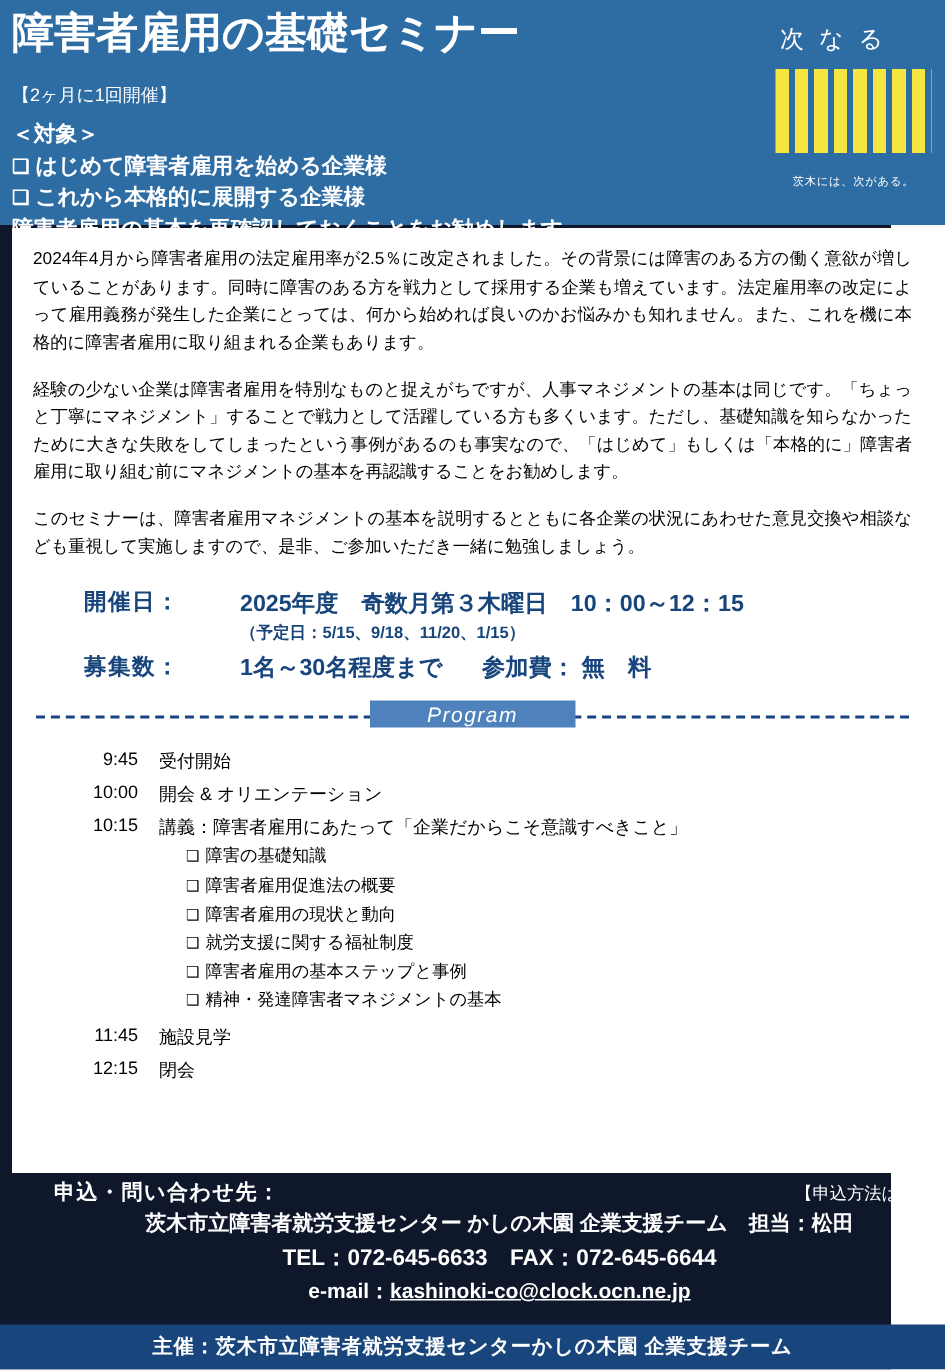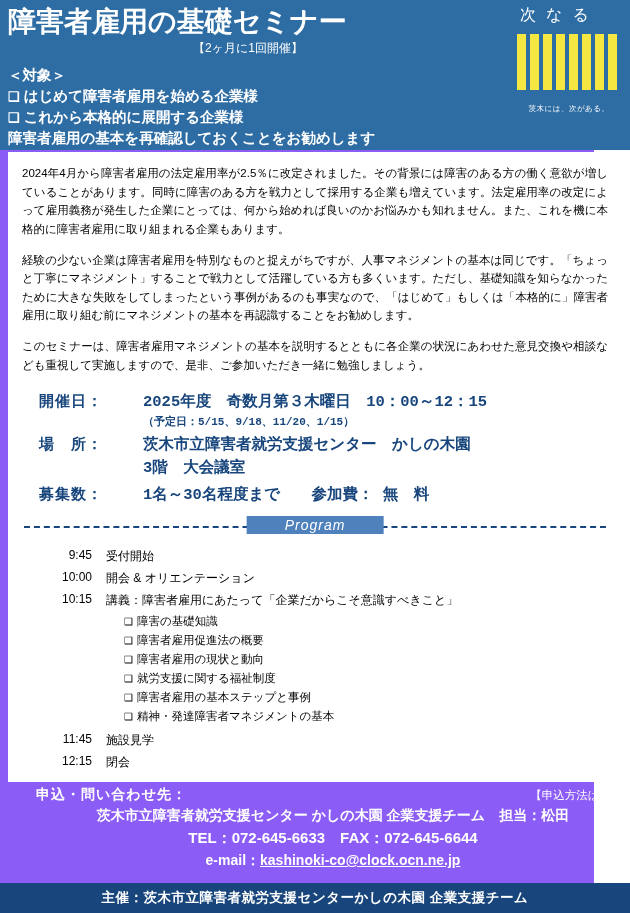--- a/index.html
+++ b/index.html
@@ -9,21 +9,21 @@
     height: 913px;
     background: #ffffff;
     font-family: "Liberation Sans", sans-serif;
     color: #000;
     overflow: hidden;
   }
   .page {
     position: relative;
     width: 594px;
     height: 913px;
-    background: #8b5cf6;
+    background: #0f172a;
   }
 
   
   .header {
     position: absolute;
     left: 0; top: 0;
     width: 630px; height: 150px;
     background: #2e6da4;
   }
   .hdr-left {
@@ -33,40 +33,40 @@
   }
   .main-title {
     font-size: 28px;
     font-weight: bold;
     color: #ffffff;
     letter-spacing: 0px;
     line-height: 1.15;
     white-space: nowrap;
   }
   .subtitle-line {
-    text-align: center;
+    text-align: left;
     width: 480px;
     color: #ffffff;
     font-size: 12px;
-    margin-top: 2px;
+    margin-top: 17px;
   }
   .target-block {
     margin-top: 8px;
     color: #ffffff;
     font-size: 14.5px;
     font-weight: bold;
     line-height: 1.45;
   }
   .target-block .lbl { font-size: 14.5px; }
   .check { font-size: 13px; }
 
   
   .hdr-right {
     position: absolute;
-    right: 6px; top: 4px;
+    right: 6px; top: 16px;
     width: 110px;
     text-align: center;
   }
   .logo-text {
     color: #ffffff;
     font-size: 16px;
     line-height: 1.35;
     letter-spacing: 3px;
     font-family: "Liberation Serif", serif;
     text-align: left;
@@ -100,23 +100,22 @@
     font-size: 11.5px;
     line-height: 1.62;
     color: #000;
     margin: 0 0 12px 0;
     text-align: justify;
   }
   .paras { padding: 12px 14px 0 14px; }
 
   
   .details {
-    padding: 6px 0 0 1px;
+    padding: 6px 0 0 18px;
     color: #17457c;
-    font-family: Liberation Mono, monospace;
   }
   .drow {
     display: flex;
     align-items: flex-start;
     margin-bottom: 5px;
     padding-left: 30px;
   }
   .dlabel {
     width: 104px;
     flex: 0 0 104px;
@@ -272,27 +271,20 @@
 
     <div class="details">
       <div class="drow">
         <div class="dlabel">開催日：</div>
         <div class="dval">
           <span>2025年度　奇数月第３木曜日　10：00～12：15</span>
           <span class="small">（予定日：5/15、9/18、11/20、1/15）</span>
         </div>
       </div>
       <div class="drow">
-        <div class="dlabel">場　所：</div>
-        <div class="dval">
-          <span>茨木市立障害者就労支援センター　かしの木園</span>
-          <span class="small" style="font-size:15.5px;">3階　大会議室</span>
-        </div>
-      </div>
-      <div class="drow">
         <div class="dlabel">募集数：</div>
         <div class="dval">
           <span>1名～30名程度まで</span>
           <span class="fee fee-label">参加費：</span>
           <span>無　料</span>
         </div>
       </div>
     </div>
 
     <div class="prog-wrap">

